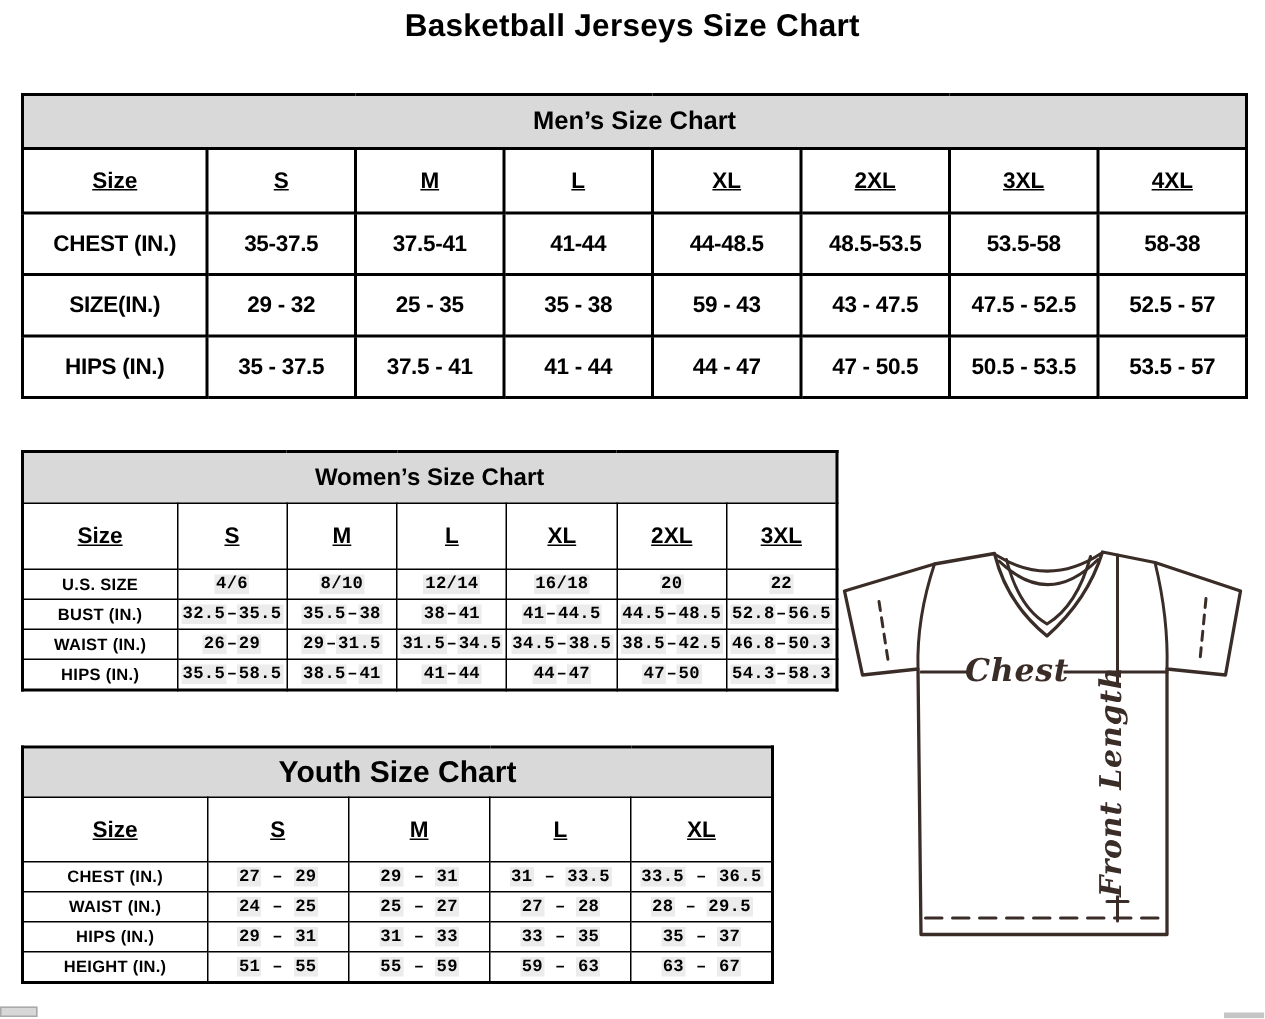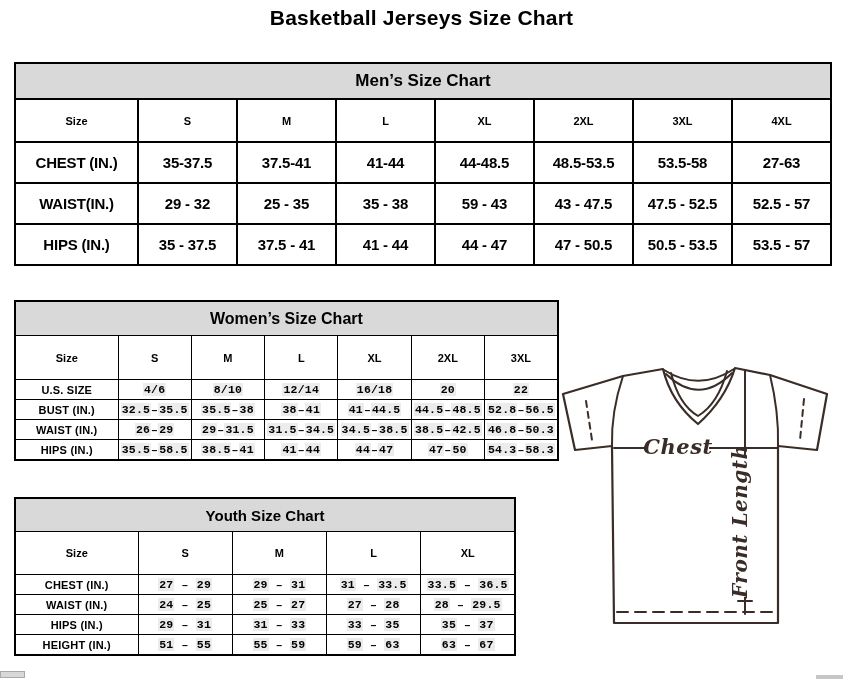--- a/index.html
+++ b/index.html
@@ -27,23 +27,23 @@
     font-weight:bold;padding:0 2px;overflow:hidden;white-space:nowrap;
   }
   table.men td{border-width:2px;}
   table.men{width:815px;}
   table.women{width:543px;}
   table.youth{width:500px;}
 
   td.band{background:var(--band);font-size:17px;}
   .men  td.band{height:34px;}
   .women td.band{height:33px;font-size:16px;}
-  .youth td.band{height:32px;font-size:15px;margin-left:16px;}
-
-  td.colhead{font-size:11px;}
+  .youth td.band{height:32px;font-size:20px;margin-left:16px;}
+
+  td.colhead{font-size:15px;text-decoration:underline;}
   .men  td.colhead{height:41px;}
   .women td.colhead{height:43px;}
   .youth td.colhead{height:42px;}
 
   td.rowlabel,td.val{font-size:15px;}
   .men td.rowlabel,.men td.val{height:39px;letter-spacing:-.2px;}
   .women td.rowlabel,.women td.val,
   .youth td.rowlabel,.youth td.val{height:19px;font-size:11px;letter-spacing:.2px;}
   .women td.val,.youth td.val{font-size:11.5px;font-family:Liberation Mono, monospace;}
 
@@ -96,24 +96,24 @@
             <td class="colhead">4XL</td>
           </tr>
           <tr>
             <td class="rowlabel">CHEST (IN.)</td>
             <td class="val">35-37.5</td>
             <td class="val">37.5-41</td>
             <td class="val">41-44</td>
             <td class="val">44-48.5</td>
             <td class="val">48.5-53.5</td>
             <td class="val">53.5-58</td>
-            <td class="val">27-63</td>
-          </tr>
-          <tr>
-            <td class="rowlabel">WAIST(IN.)</td>
+            <td class="val">58-38</td>
+          </tr>
+          <tr>
+            <td class="rowlabel">SIZE(IN.)</td>
             <td class="val">29 - 32</td>
             <td class="val">25 - 35</td>
             <td class="val">35 - 38</td>
             <td class="val">59 - 43</td>
             <td class="val">43 - 47.5</td>
             <td class="val">47.5 - 52.5</td>
             <td class="val">52.5 - 57</td>
           </tr>
           <tr>
             <td class="rowlabel">HIPS (IN.)</td>

